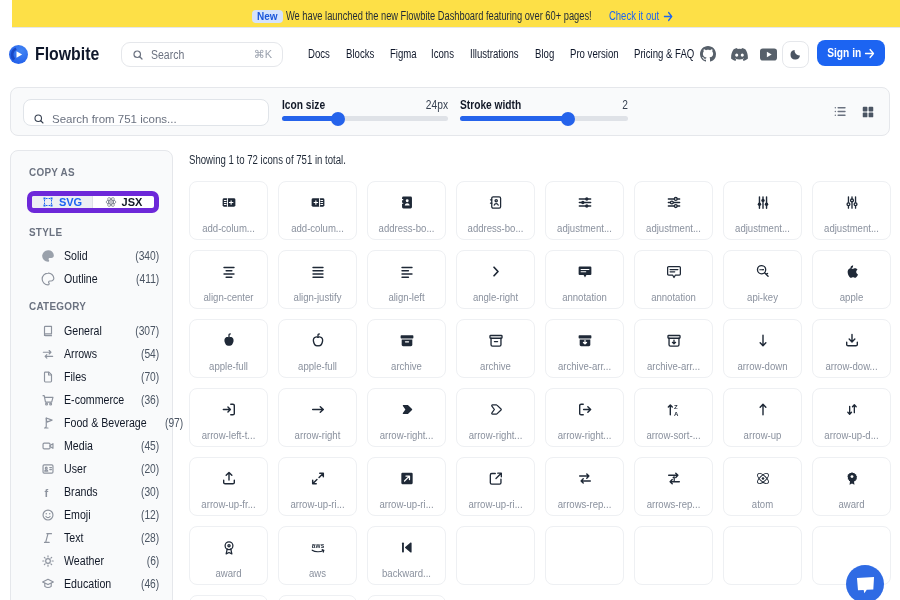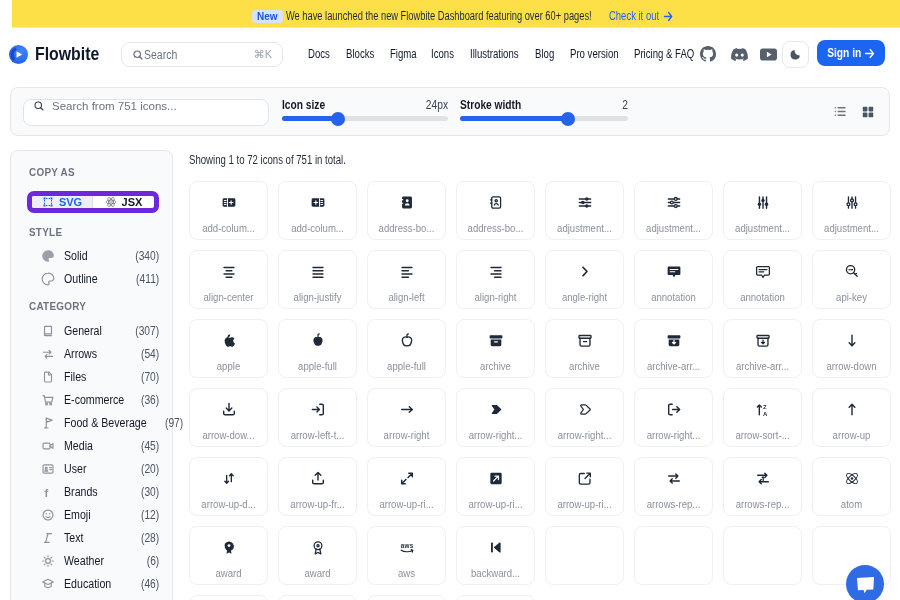--- a/index.html
+++ b/index.html
@@ -12,33 +12,33 @@
 .ann-text{position:absolute;left:274px;top:9px;font-size:12px;font-weight:500;color:#1f2937;
  white-space:nowrap;transform:scaleX(.775);transform-origin:left}
 .ann-link{position:absolute;left:597px;top:9px;font-size:12px;font-weight:500;color:#1c64f2;
  white-space:nowrap;transform:scaleX(.79);transform-origin:left}
 .header{position:absolute;left:0;top:32px;width:900px;height:44px;background:#fff}
 .logo{position:absolute;left:9px;top:12.5px;width:19px;height:19px;border-radius:50%;
  background:radial-gradient(circle at 65% 30%,#4285f4,#2563eb 70%)}
 .logo svg{position:absolute;left:0;top:0}
 .brand{position:absolute;left:35px;top:14px;font-size:18px;line-height:16px;font-weight:800;color:#0f172a;transform:scaleX(.88);transform-origin:left}
 .hsearch{position:absolute;left:121px;top:10px;width:162px;height:25px;border:1px solid #e5e7eb;
- border-radius:9px;background:#fff;display:flex;align-items:center;padding:0 10px;}
+ border-radius:9px;background:#fff;display:flex;align-items:center;padding:0 10px;gap:7px}
 .hsearch .ph{font-size:12.5px;color:#6b7280;flex:1;transform:scaleX(.84);transform-origin:left}
 .hsearch .kbd{font-size:11px;color:#9ca3af}
 .nav a{position:absolute;top:15px;font-size:12px;font-weight:500;color:#0f172a;text-decoration:none;
  white-space:nowrap;transform:scaleX(.8);transform-origin:left;line-height:14px}
 .moonbtn{position:absolute;left:782px;top:9px;width:27px;height:27px;border:1px solid #e5e7eb;
  border-radius:8px;background:#fff;display:flex;align-items:center;justify-content:center}
 .signin{position:absolute;left:817px;top:8px;width:68px;height:26px;background:#1c64f2;border-radius:8px;
  color:#fff;font-size:12px;font-weight:600;display:flex;align-items:center;justify-content:center;gap:5px}
 .toolbar{position:absolute;left:10px;top:87px;width:880px;height:49px;background:#f9fafb;
  border:1px solid #e5e7eb;border-radius:8px}
 .tsearch{position:absolute;left:12px;top:11px;width:246px;height:27px;border:1px solid #e0e4e9;
- border-radius:8px;background:#fff;display:flex;align-items:flex-start;padding:0 9px;gap:7px}
+ border-radius:8px;background:#fff;display:flex;align-items:flex-end;padding:0 9px;gap:7px}
 .tsearch .ph{font-size:11.5px;color:#6b7280}
 .slabel{position:absolute;font-size:12px;font-weight:600;color:#111827;transform:scaleX(.85);transform-origin:left}
 .sval{position:absolute;font-size:12px;font-weight:400;color:#374151;text-align:right;transform:scaleX(.85);transform-origin:right}
 .track{position:absolute;height:5px;border-radius:3px;background:#dfe2e7}
 .fill{position:absolute;height:5px;border-radius:3px;background:#2563eb}
 .thumb{position:absolute;width:14px;height:14px;border-radius:50%;background:#2563eb;top:-4.5px}
 .viewbtns{position:absolute;right:14px;top:16px;display:flex;gap:13px;align-items:center}
 .sidebar{position:absolute;left:10px;top:150px;width:163px;height:470px;background:#f9fafb;
  border:1px solid #e5e7eb;border-radius:8px}
 .shead{position:absolute;left:18px;font-size:11px;font-weight:600;color:#6b7280;letter-spacing:.3px;transform:scaleX(.9);transform-origin:left}
@@ -416,28 +416,20 @@
 <div class="card">
       <svg class="ic" width="17" height="17" viewBox="0 0 24 24">
         <g stroke="currentColor" stroke-width="2.1" stroke-linecap="round">
           <path d="M5 6.5h14M5 11h9M5 15.5h14M5 20h9"></path>
         </g>
       </svg>
       <div class="nm">align-left</div>
     </div>
 <div class="card">
       <svg class="ic" width="17" height="17" viewBox="0 0 24 24">
-        <g stroke="currentColor" stroke-width="2.1" stroke-linecap="round">
-          <path d="M5 6.5h14M10 11h9M5 15.5h14M10 20h9"></path>
-        </g>
-      </svg>
-      <div class="nm">align-right</div>
-    </div>
-<div class="card">
-      <svg class="ic" width="17" height="17" viewBox="0 0 24 24">
         <path stroke="currentColor" stroke-width="2.4" stroke-linecap="round" stroke-linejoin="round" fill="none" d="M9.2 6l5.6 6-5.6 6"></path>
       </svg>
       <div class="nm">angle-right</div>
     </div>
 <div class="card">
       <svg class="ic" width="17" height="17" viewBox="0 0 24 24">
         <path fill="currentColor" d="M4.5 5h15A1.5 1.5 0 0 1 21 6.5v9a1.5 1.5 0 0 1-1.5 1.5H14l-2 3.5-2-3.5H4.5A1.5 1.5 0 0 1 3 15.5v-9A1.5 1.5 0 0 1 4.5 5z"></path>
         <g stroke="#fff" stroke-width="1.6" stroke-linecap="round">
           <path d="M6.5 9.2h11M6.5 12.4h6.5"></path>
         </g>

